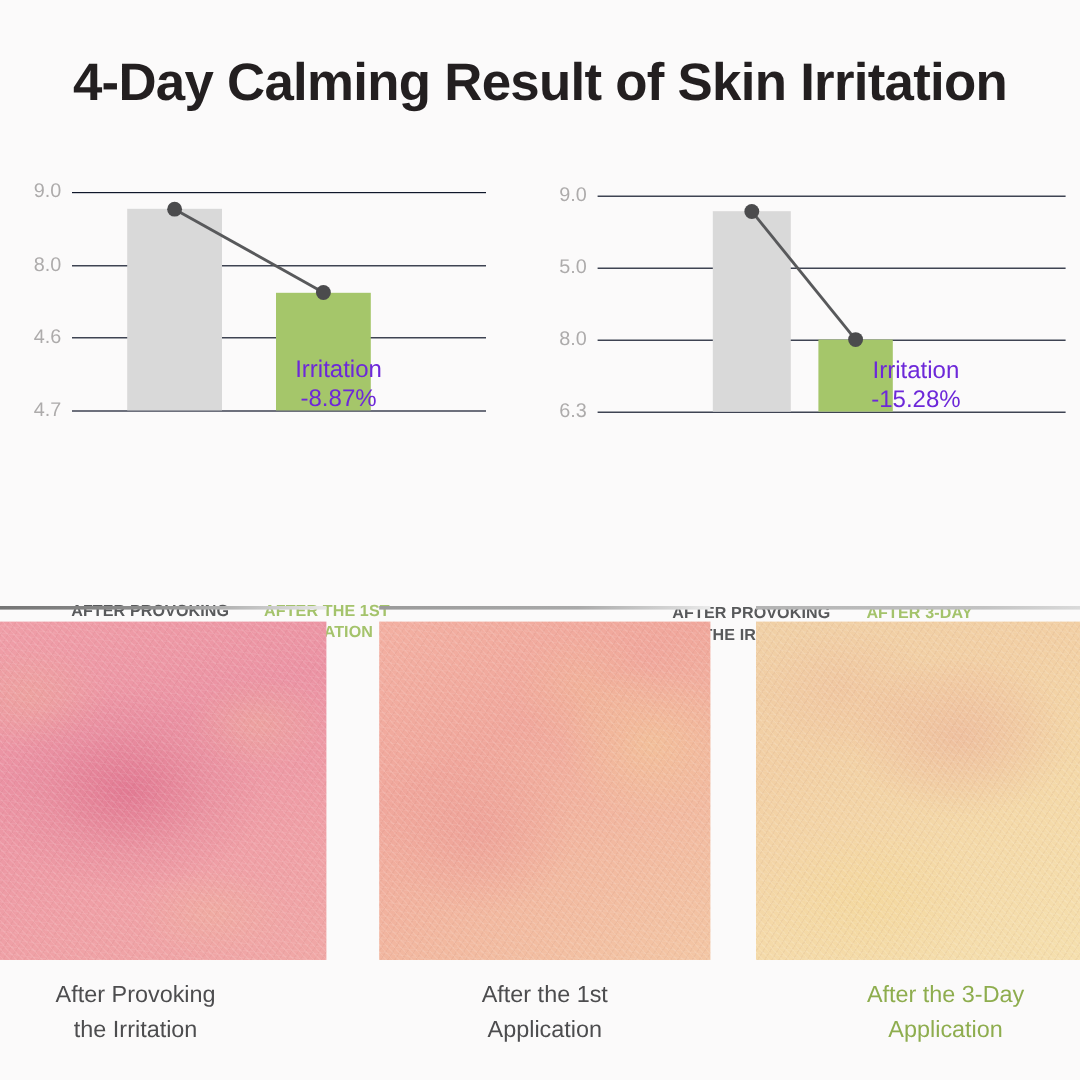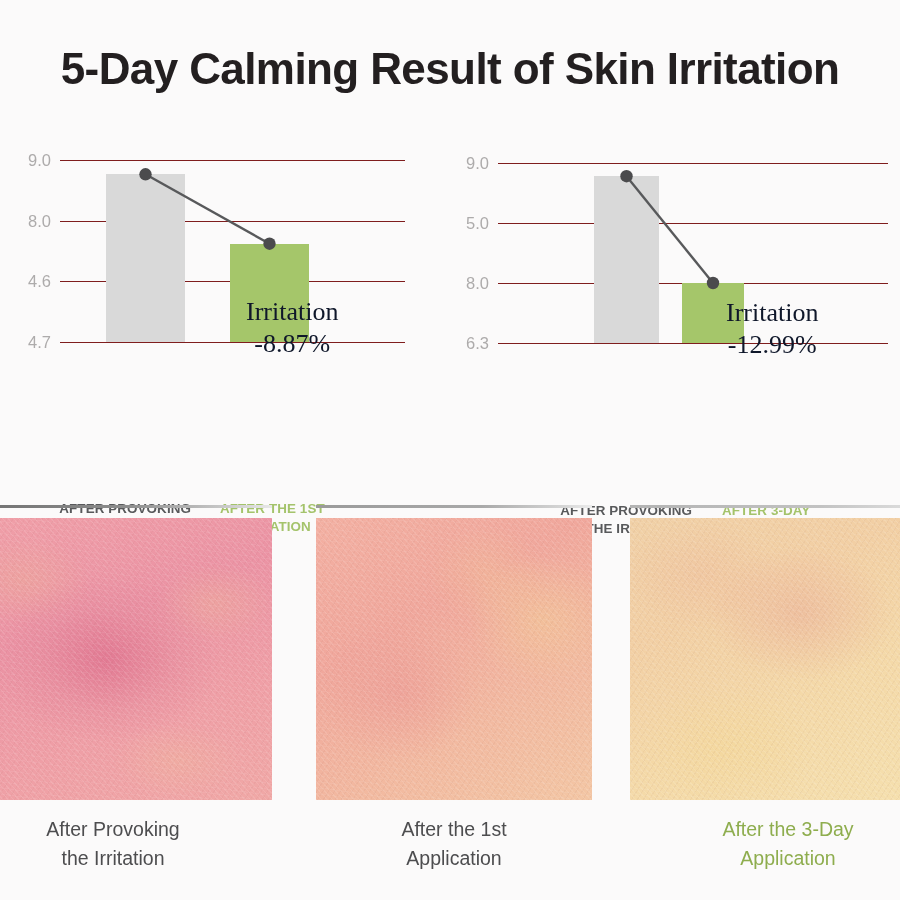--- a/index.html
+++ b/index.html
@@ -58,21 +58,21 @@
     top: 23px;
     width: 390px;
     height: 180px;
   }
 
   .gridline {
     position: absolute;
     left: 0;
     width: 100%;
     height: 1px;
-    background: #7f1d1d;
+    background: #0f172a;
   }
   .ytick-label {
     position: absolute;
     right: 100%;
     margin-right: 9px;
     transform: translateY(-50%);
     font-size: 16.5px;
     color: #adabab;
     white-space: nowrap;
     font-family: "Liberation Sans", sans-serif;
@@ -90,25 +90,25 @@
     left: 0;
     top: 0;
     width: 100%;
     height: 100%;
     overflow: visible;
   }
 
   .annotation {
     position: absolute;
     text-align: center;
-    color: #0f172a;
-    font-size: 26px;
+    color: #6d28d9;
+    font-size: 20px;
     line-height: 1.22;
     white-space: nowrap;
-    font-family: Liberation Serif, serif;
+    font-family: Liberation Sans, sans-serif;
   }
   #annotation-1 { left: 246px; top: 156px; }
   #annotation-2 { left: 726px; top: 157px; }
 
   .xlabel {
     position: absolute;
     font-size: 13.4px;
     font-weight: 700;
     line-height: 1.35;
     letter-spacing: 0.1px;
@@ -204,21 +204,21 @@
     font-size: 19.5px;
     line-height: 1.48;
     color: #4d4d4f;
     font-family: "Liberation Sans", sans-serif;
   }
   #photo-caption-3 { color: #8ead4e; }
 </style>
 </head>
 <body>
 
-<div id="page-title">5-Day Calming Result of Skin Irritation</div>
+<div id="page-title">4-Day Calming Result of Skin Irritation</div>
 
 <div id="charts-row">
 
   <div class="chart-panel" id="chart-panel-1">
     <div class="plot-area">
 
       <div class="gridline" style="top:0px;">
         <span class="ytick-label">9.0</span>
       </div>
       <div class="gridline" style="top:60.67px;">
@@ -268,21 +268,21 @@
       </svg>
     </div>
   </div>
 
   <div class="annotation" id="annotation-1">
     <div>Irritation</div>
     <div>-8.87%</div>
   </div>
   <div class="annotation" id="annotation-2">
     <div>Irritation</div>
-    <div>-12.99%</div>
+    <div>-15.28%</div>
   </div>
 
   <div class="xlabel xlabel-grey" id="xlabel-1-a">
     <div>AFTER PROVOKING</div>
     <div>THE IRRITATION</div>
   </div>
   <div class="xlabel xlabel-green" id="xlabel-1-b">
     <div>AFTER THE 1ST</div>
     <div>APPLICATION</div>
   </div>

